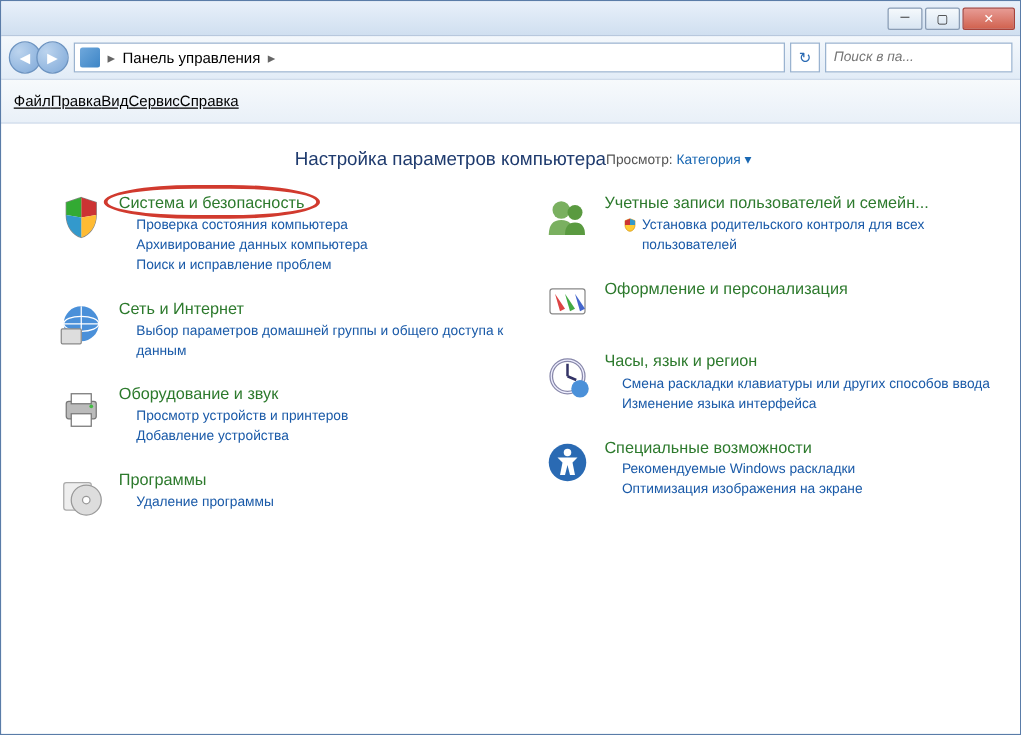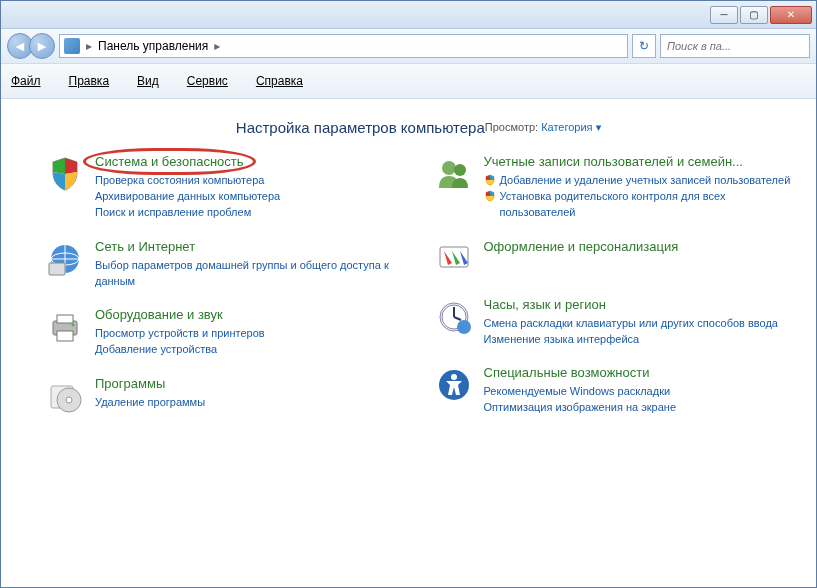--- a/index.html
+++ b/index.html
@@ -12,37 +12,37 @@
 .navbar { height: 34px; display: flex; align-items: center; padding: 3px 6px; gap: 4px; background: linear-gradient(to bottom, #f4f8fc, #e2ecf7); }
 .navbtns { display: flex; }
 .navbtn { width: 26px; height: 26px; border-radius: 50%; background: radial-gradient(circle at 30% 30%, #bcd4ee, #7ea8d8); border: 1px solid #6c93c0; display: flex; align-items: center; justify-content: center; color: #fff; font-size: 14px; cursor: pointer; }
 .navbtn:last-child { margin-left: -4px; }
 .address { flex: 1; height: 24px; background: #fff; border: 1px solid #9ab3d0; display: flex; align-items: center; gap: 6px; padding: 0 4px; }
 .address .cp-icon { width: 16px; height: 16px; background: linear-gradient(135deg,#6fa8dc,#3d85c6); border-radius: 2px; }
 .address .crumb { color: #000; }
 .address .sep { color: #666; }
 .refresh { width: 24px; height: 24px; border: 1px solid #9ab3d0; background: #fff; display: flex; align-items: center; justify-content: center; color: #2a6ab3; cursor: pointer; }
 .search { width: 150px; height: 24px; border: 1px solid #9ab3d0; background: #fff; padding: 0 6px; color: #888; font-style: italic; font-size: 11px; }
-.menubar { height: 22px; background: linear-gradient(to bottom, #f7fafc, #e9f0f8); border-top: 1px solid #cfdbea; border-bottom: 1px solid #cfdbea; display: flex; align-items: center; padding: 17px 10px; gap: 28px; font-size: 12px; }
+.menubar { height: 22px; background: linear-gradient(to bottom, #f7fafc, #e9f0f8); border-top: 1px solid #cfdbea; border-bottom: 1px solid #cfdbea; display: flex; align-items: center; padding: 17px 10px; gap: 0; font-size: 12px; }
 .menubar span { cursor: pointer; }
 .menubar span u { text-decoration: underline; }
 .content { flex: 1; background: #fff; padding: 20px 24px 10px 44px; overflow: auto; }
 .content-header { display: flex; justify-content: center; align-items: center; margin-bottom: 18px; }
 .page-title { color: #1f3b6e; font-size: 15px; font-weight: normal; }
 .view-by { font-size: 11px; color: #555; }
 .view-by .cat { color: #1a68b3; cursor: pointer; }
 .columns { display: flex; gap: 30px; }
 .col { flex: 1; display: flex; flex-direction: column; gap: 18px; }
 .category { display: flex; gap: 10px; }
 .cat-icon { width: 40px; height: 40px; flex-shrink: 0; display: flex; align-items: center; justify-content: center; }
 .cat-body { flex: 1; }
 .cat-title { color: #2d7a2d; font-size: 13px; cursor: pointer; line-height: 1.3; }
 .highlighted-wrap { position: relative; display: inline-block; }
 .highlight-ring { position: absolute; left: -12px; top: -6px; right: -12px; bottom: -4px; border: 3px solid #d13a2e; border-radius: 50% / 60%; pointer-events: none; }
-.sublinks { margin-top: 2px; }
+.sublinks { margin-top: 2px; margin-left: 14px; }
 .sublink { display: flex; align-items: flex-start; gap: 4px; color: #1a5aa8; font-size: 11px; line-height: 1.45; cursor: pointer; }
 .shield { width: 12px; height: 12px; flex-shrink: 0; margin-top: 1px; }
 </style>
 </head>
 <body>
 
 <div class="window">
 
   <div class="titlebar">
     <div class="titlebar-buttons">
@@ -180,28 +180,20 @@
             </div>
             <div class="cat-body">
               <div class="cat-title">Учетные записи пользователей и семейн...</div>
               <div class="sublinks">
                 <div class="sublink">
                   <span class="shield"><svg viewBox="0 0 12 12">
                       <path d="M6 1 L10 2.5 V6 C10 9 8 11 6 11 C4 11 2 9 2 6 V2.5 Z" fill="#fc3" stroke="#c80" stroke-width="0.5"></path>
                       <path d="M6 1 L10 2.5 V6 L6 6 Z" fill="#39c"></path>
                       <path d="M6 6 L2 6 V2.5 L6 1 Z" fill="#c33"></path>
                     </svg></span>
-                  <span>Добавление и удаление учетных записей пользователей</span>
-                </div>
-                <div class="sublink">
-                  <span class="shield"><svg viewBox="0 0 12 12">
-                      <path d="M6 1 L10 2.5 V6 C10 9 8 11 6 11 C4 11 2 9 2 6 V2.5 Z" fill="#fc3" stroke="#c80" stroke-width="0.5"></path>
-                      <path d="M6 1 L10 2.5 V6 L6 6 Z" fill="#39c"></path>
-                      <path d="M6 6 L2 6 V2.5 L6 1 Z" fill="#c33"></path>
-                    </svg></span>
                   <span>Установка родительского контроля для всех пользователей</span>
                 </div>
               </div>
             </div>
           </div>
           <div class="category">
             <div class="cat-icon">
               <svg viewBox="0 0 40 40">
                 <rect x="6" y="8" width="28" height="20" rx="2" fill="#fff" stroke="#888"></rect>
                 <path d="M10 12 L18 24 L14 26 Z" fill="#d44"></path>

